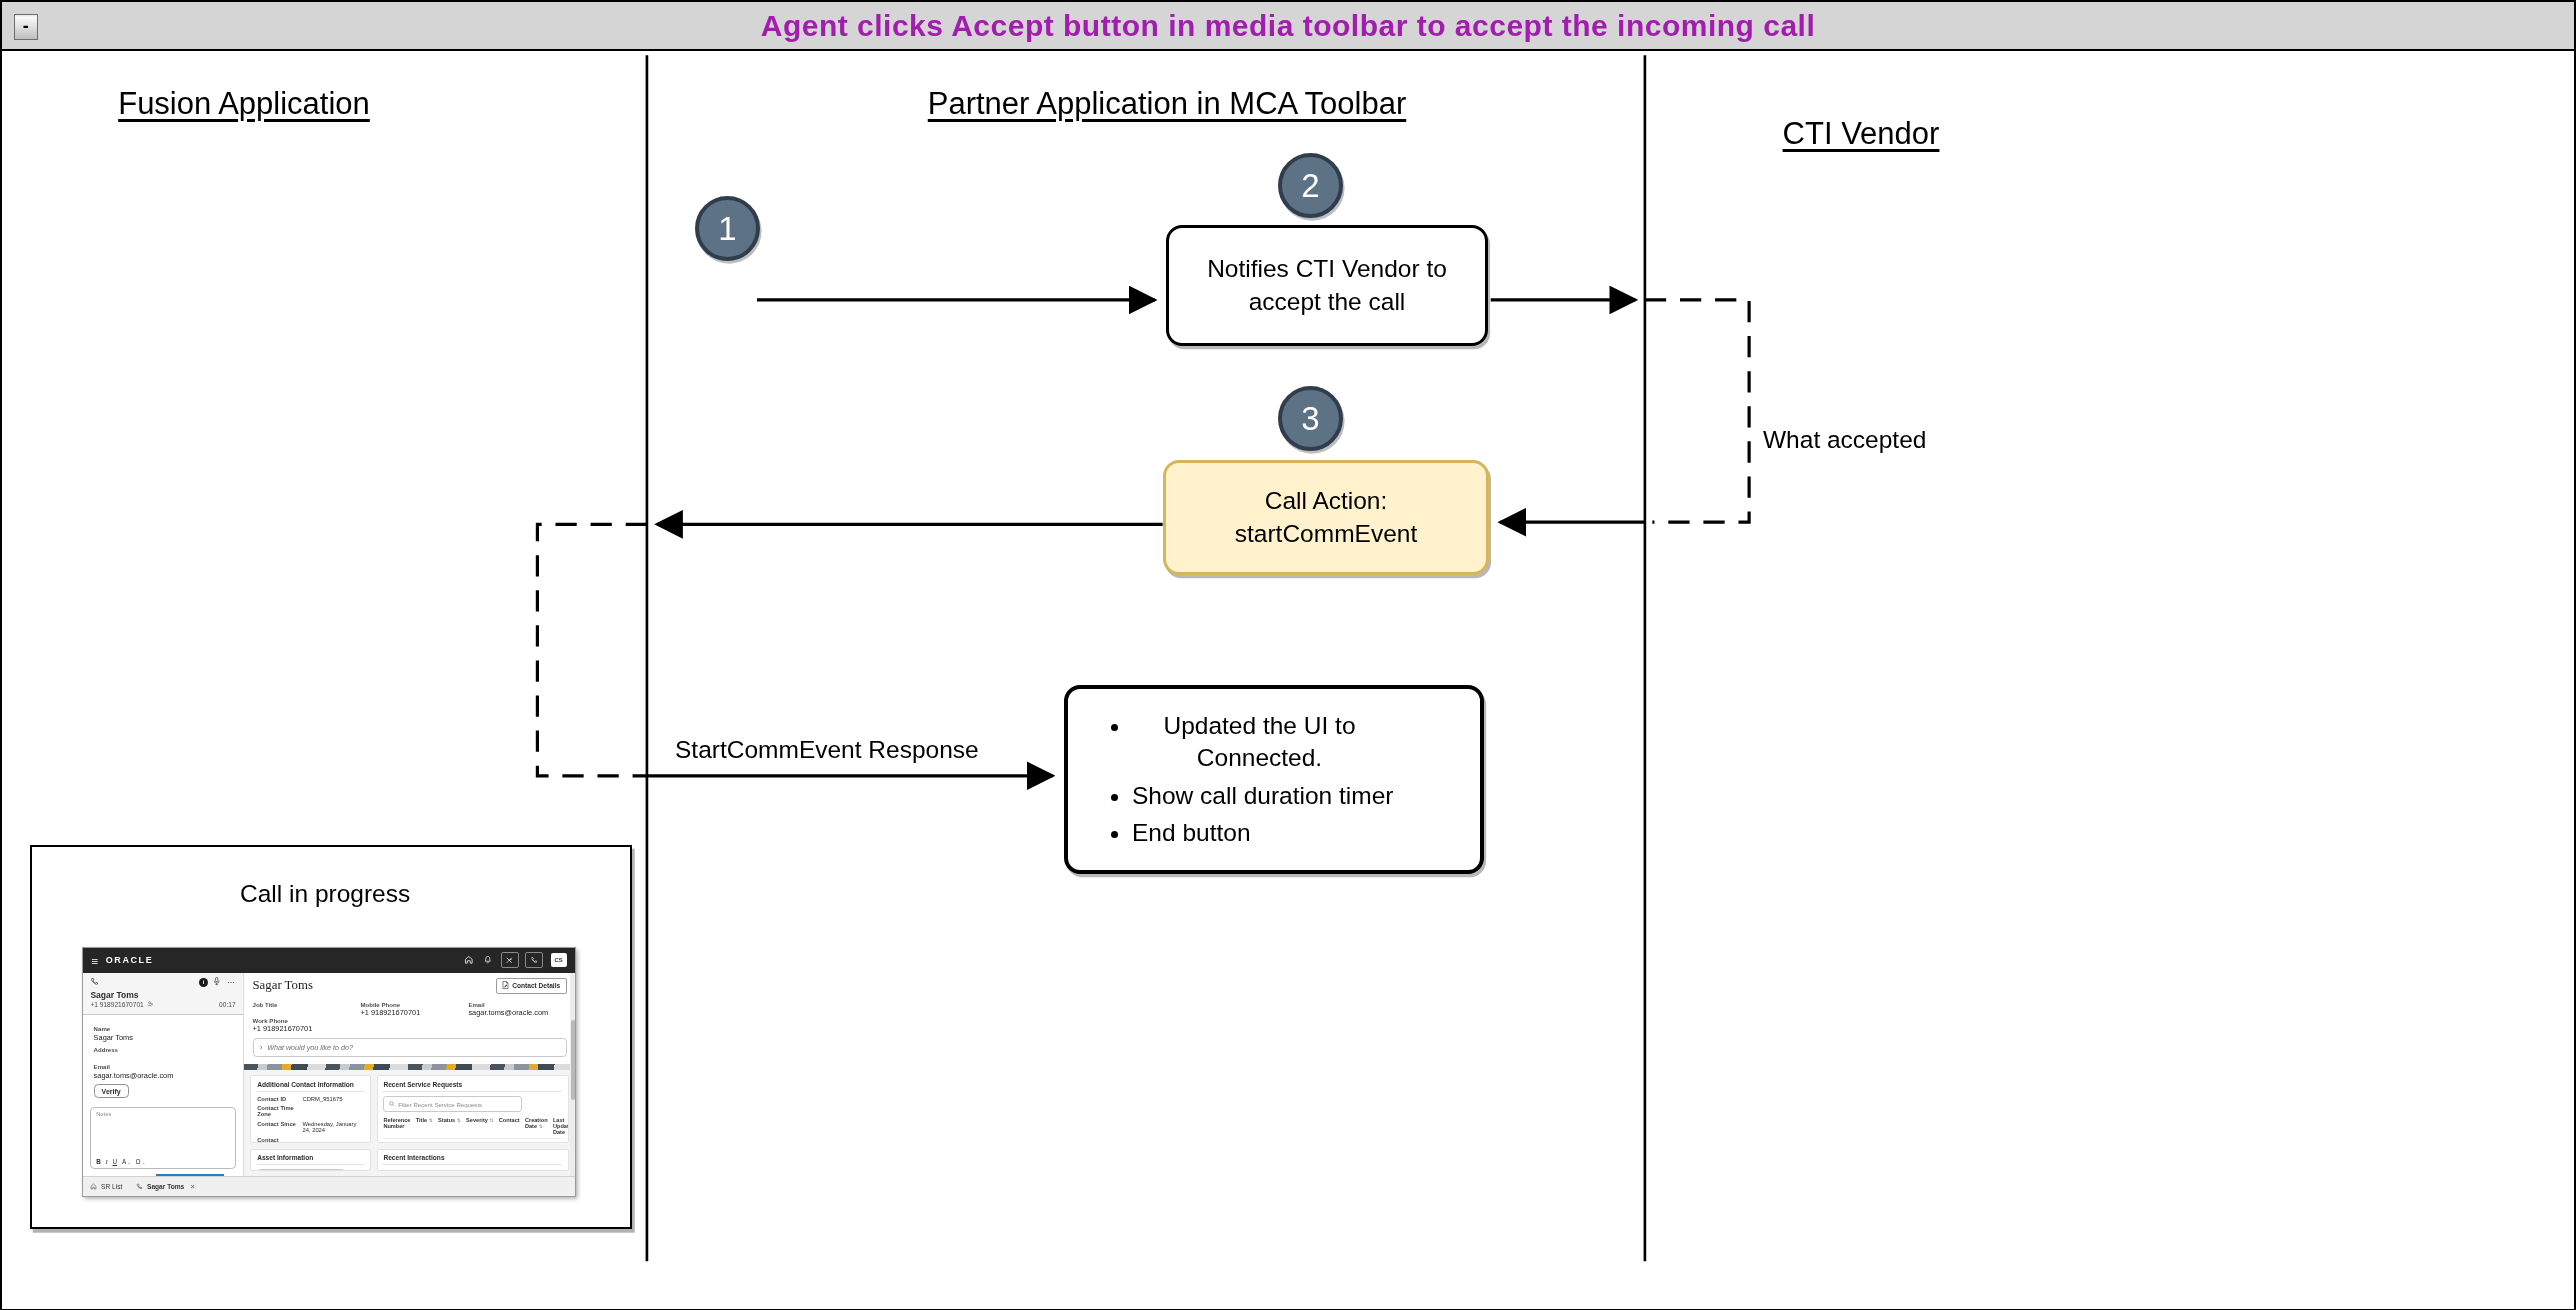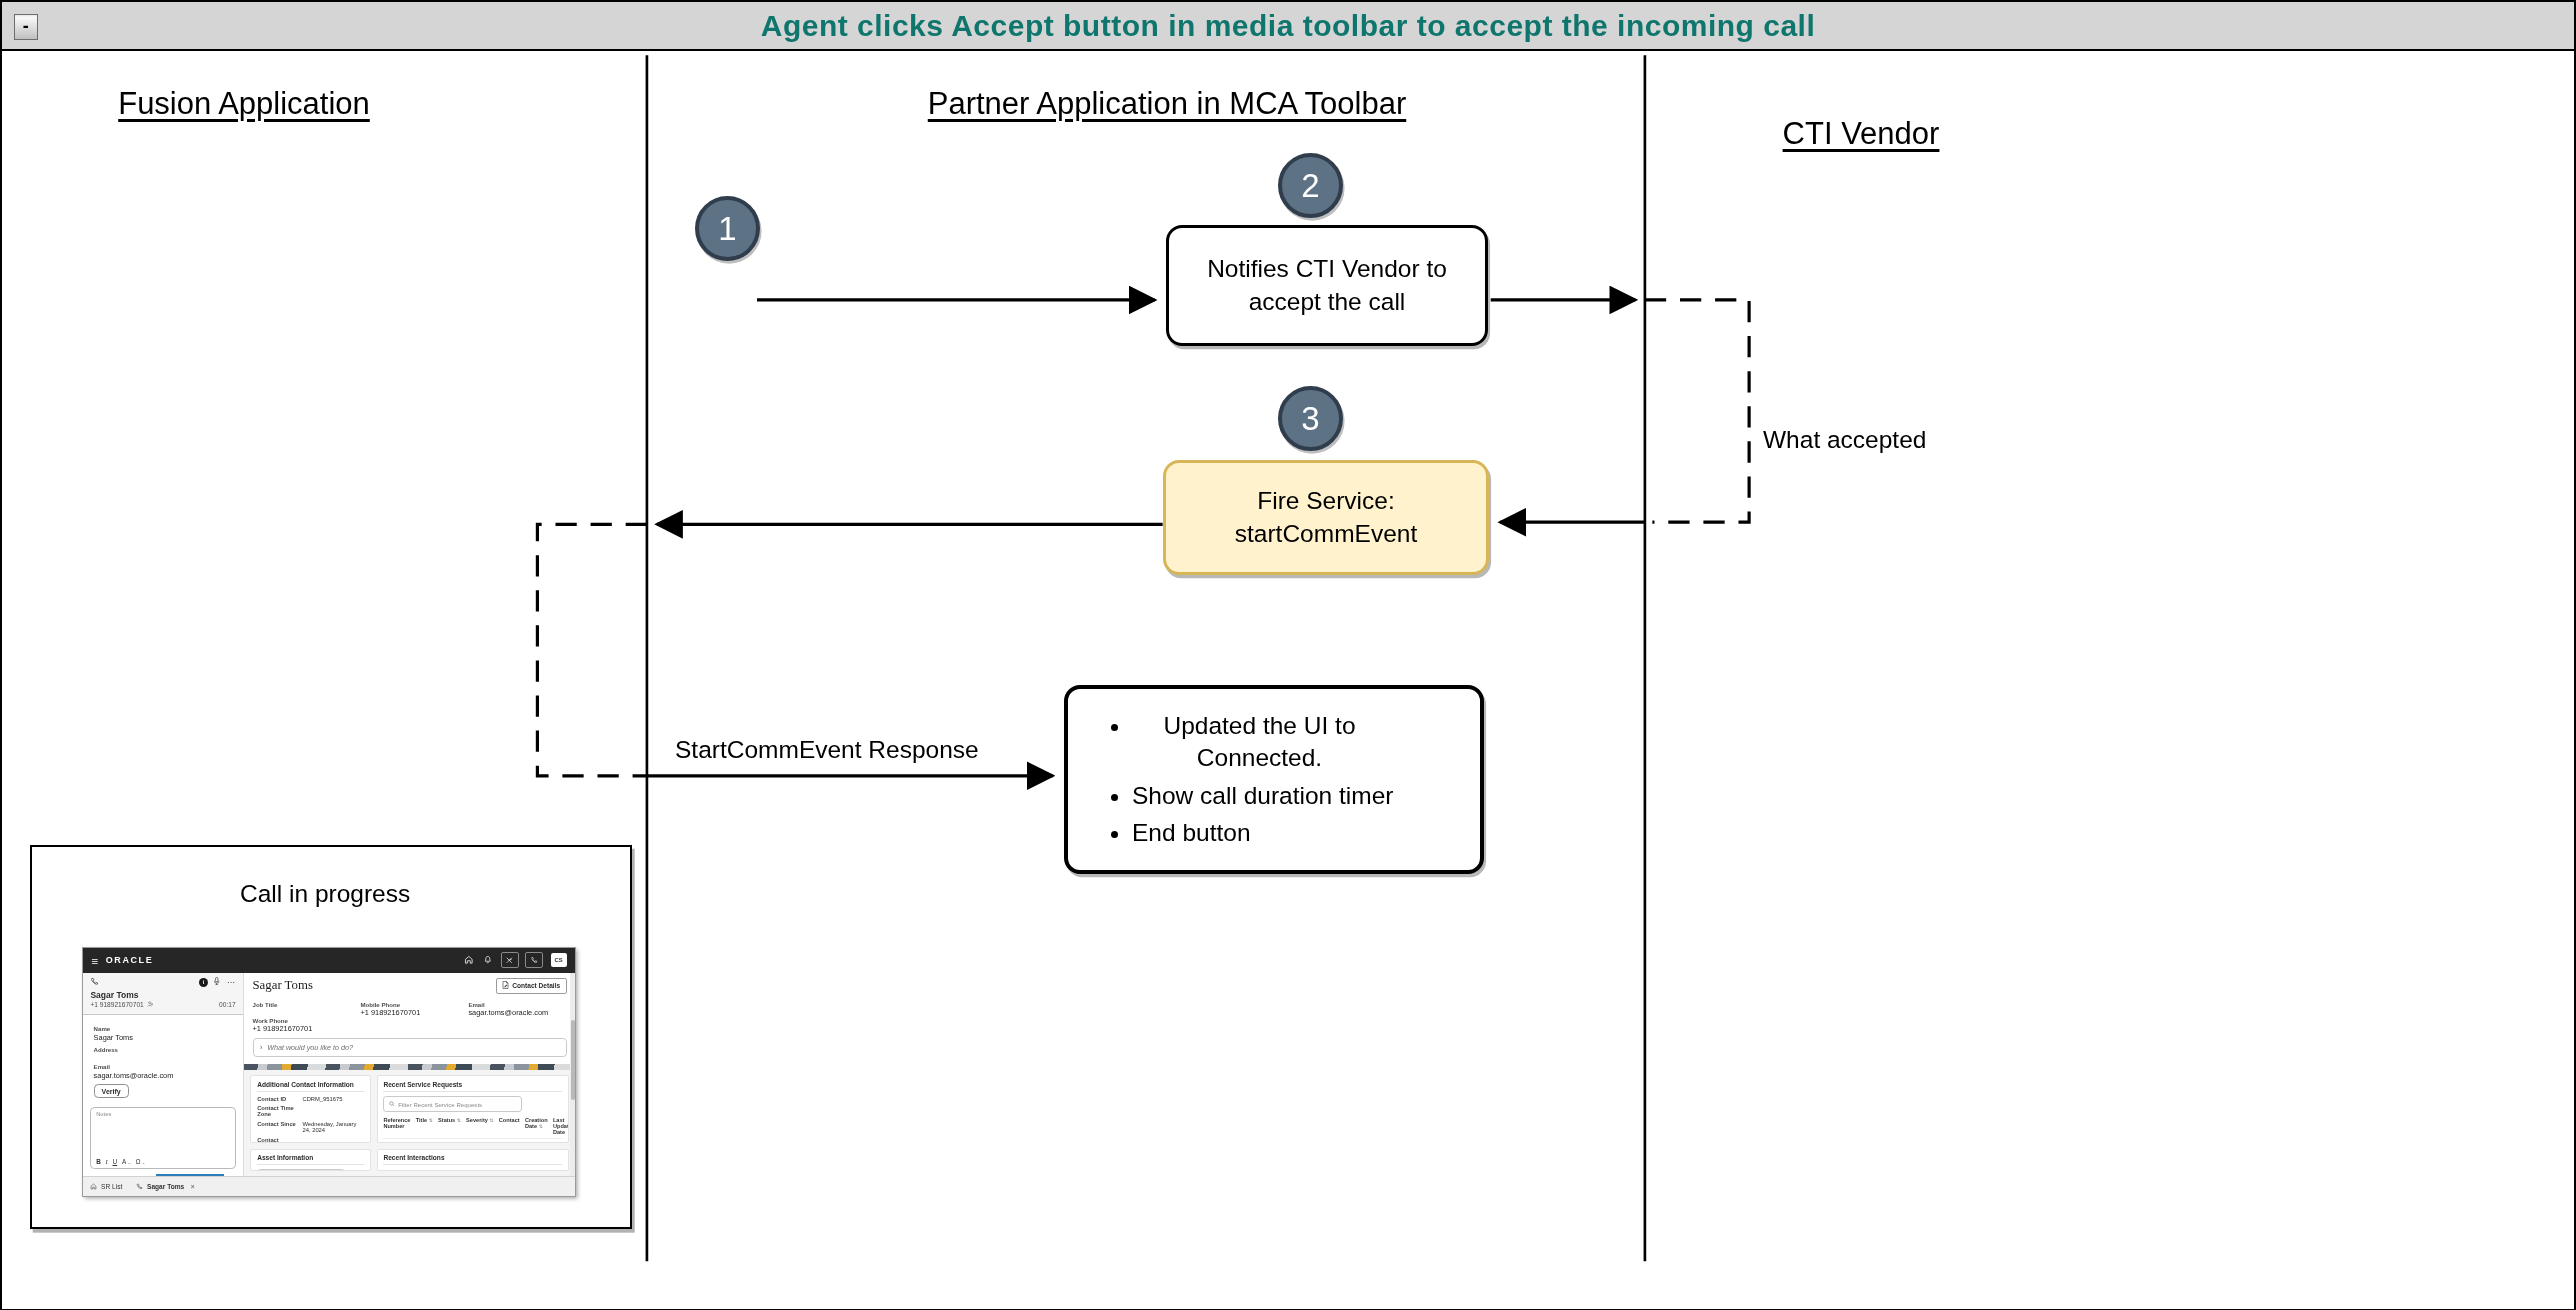--- a/index.html
+++ b/index.html
@@ -1,20 +1,20 @@
 <!DOCTYPE html>
 <html style="font-size:8.5px"><head>
 <meta charset="utf-8">
 <style>
   html,body{margin:0;padding:0;background:#fff;}
   body{font-family:"Liberation Sans",sans-serif;color:#000;}
   .canvas{position:relative;width:2576px;height:1311px;background:#fff;border:2.1px solid #000;box-sizing:border-box;overflow:hidden;}
   
   .titlebar{position:absolute;left:0;top:0;width:100%;height:47px;background:#d5d5d5;border-bottom:2.1px solid #000;display:flex;align-items:center;justify-content:center;}
-  .titlebar .title{font-size:30px;font-weight:bold;color:#0f766e;letter-spacing:0.5px;}
+  .titlebar .title{font-size:30px;font-weight:bold;color:#a21caf;letter-spacing:0.5px;}
   .collapse-btn{position:absolute;left:11.7px;top:11.7px;width:22px;height:24.5px;background:linear-gradient(#ffffff,#bfbfbf);border:1.1px solid #6d6d6d;display:flex;align-items:center;justify-content:center;font-size:18px;font-weight:bold;color:#000;cursor:pointer;box-shadow:inset 0 1.6px 0 #e9e9e9;}
   
   .lane-header{position:absolute;top:84px;font-size:31px;color:#000;text-decoration:underline;text-underline-offset:5.3px;text-align:center;white-space:nowrap;transform:translateX(-50%);}
   
   svg.overlay{position:absolute;left:0;top:0;width:2576px;height:1311px;pointer-events:none;}
   
   .node{position:absolute;box-sizing:border-box;display:flex;align-items:center;justify-content:center;text-align:center;font-size:24.5px;line-height:1.32;border-radius:16px;background:#fff;border:3.2px solid #000;box-shadow:2.1px 3.2px 0 rgba(0,0,0,0.28);}
   .node.fire{background:#fff2cc;border-color:#d6b656;}
   .node.results{border-width:4.3px;justify-content:flex-start;text-align:left;}
   .node.results ul{margin:0;padding-left:64px;padding-right:21px;}
@@ -139,21 +139,21 @@
   <div class="flow-label" style="left:673px;top:734px;">StartCommEvent Response</div>
 
   <div class="node" style="left:1164px;top:223px;width:322px;height:121px;">
     <div>
       <div>Notifies CTI Vendor to</div>
       <div>accept the call</div>
     </div>
   </div>
   <div class="node fire" style="left:1161px;top:458px;width:326px;height:115px;">
     <div>
-      <div>Fire Service:</div>
+      <div>Call Action:</div>
       <div>startCommEvent</div>
     </div>
   </div>
   <div class="node results" style="left:1062px;top:683px;width:420px;height:189px;">
     <ul>
       <li style="max-width:255px;text-align:center;">Updated the UI to Connected.</li>
       <li>Show call duration timer</li>
       <li>End button</li>
     </ul>
   </div>

